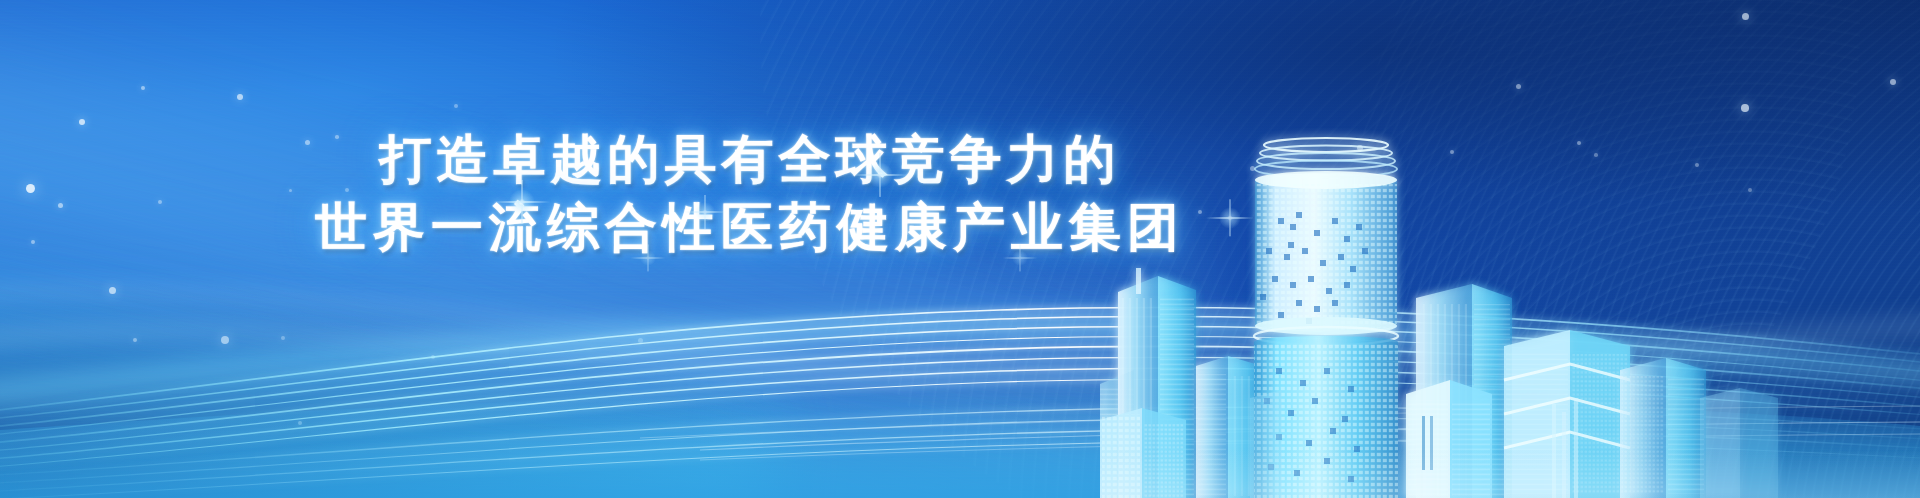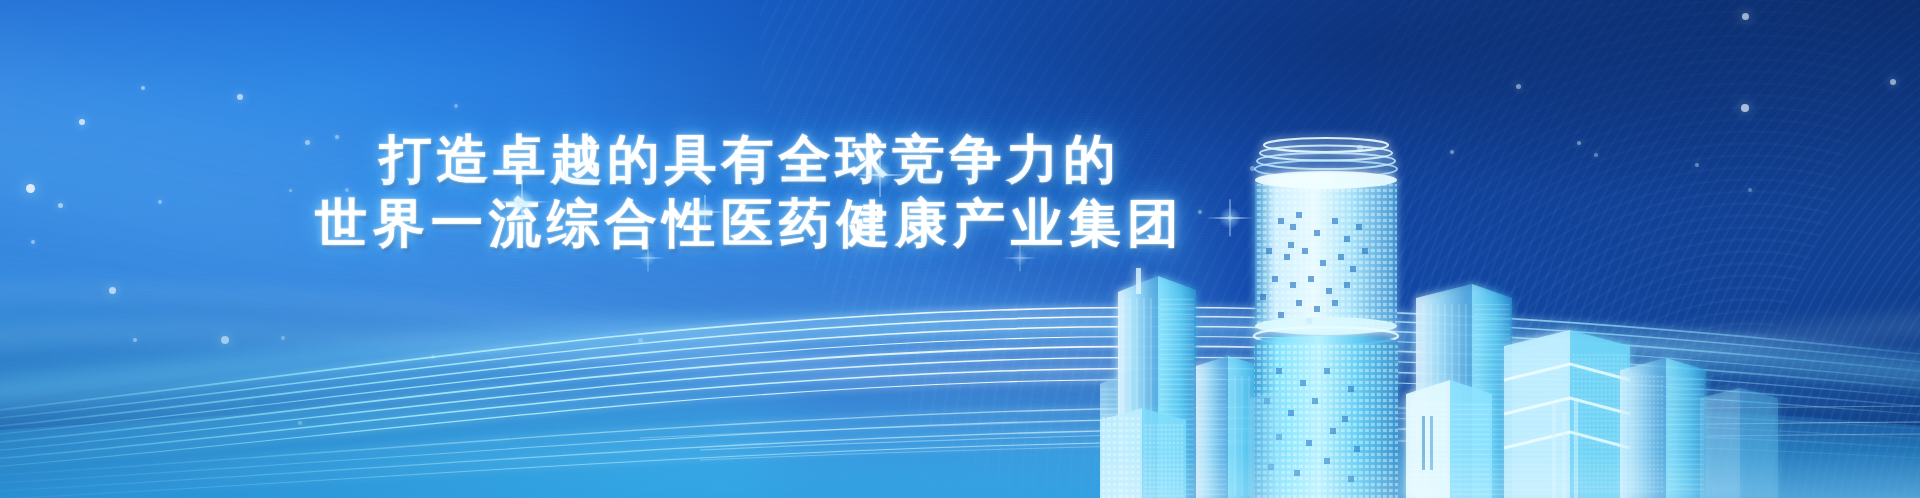--- a/index.html
+++ b/index.html
@@ -136,21 +136,21 @@
     line-height: 68px;
     letter-spacing: 5px;
     color: #ffffff;
     text-shadow:
        0 0 2px rgba(255,255,255,0.95),
        0 0 10px rgba(150,215,255,0.85),
        0 0 26px rgba(90,190,255,0.70),
        0 0 46px rgba(60,170,255,0.45),
        2px 3px 4px rgba(8,40,95,0.55);
   }
-  .headline .line.line-2 { letter-spacing: 6px; font-family: Liberation Mono, monospace; }
+  .headline .line.line-2 { letter-spacing: 6px; }
 
   
   .flare {
     position: absolute;
     pointer-events: none;
     background: radial-gradient(circle, rgba(255,255,255,0.95) 0%, rgba(180,230,255,0.55) 18%, rgba(120,200,255,0.0) 70%);
     border-radius: 50%;
   }
   .flare::before, .flare::after {
     content: "";

